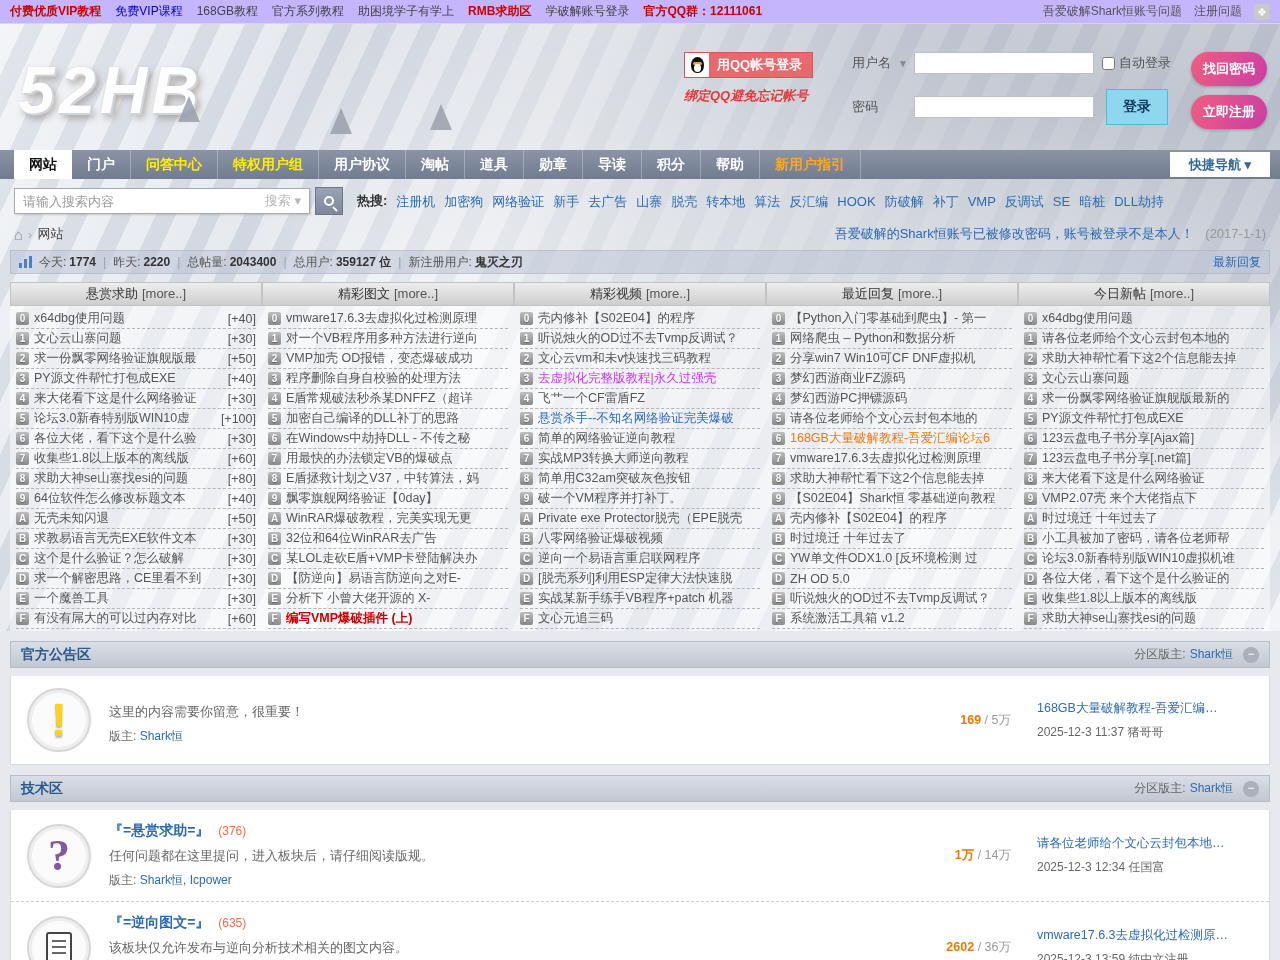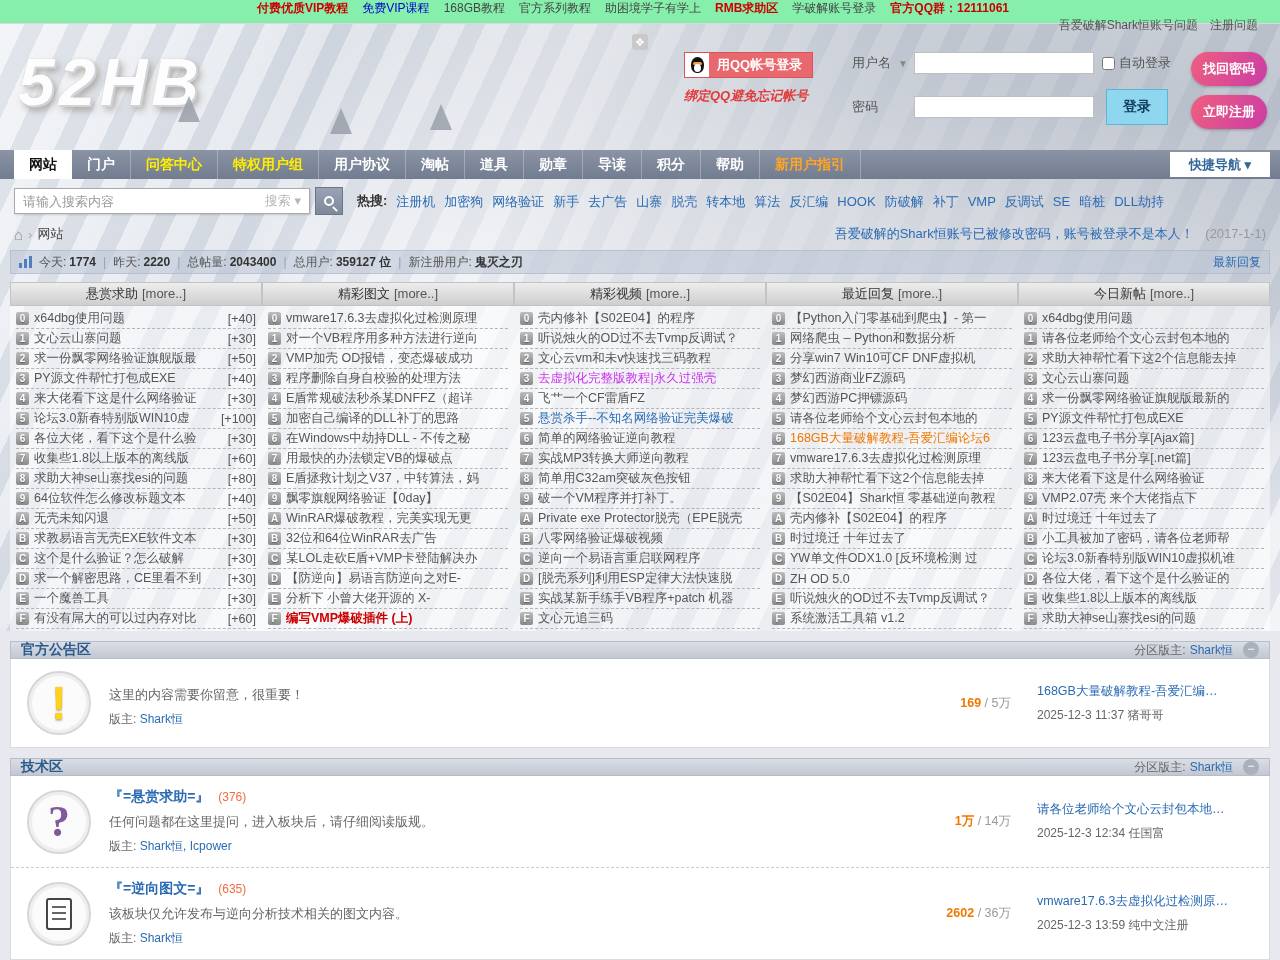--- a/index.html
+++ b/index.html
@@ -1,38 +1,38 @@
 <!DOCTYPE html>
 <html><head>
 <meta charset="utf-8">
 <style>
   * { margin:0; padding:0; box-sizing:border-box; }
   html,body { width:1280px; height:960px; overflow:hidden; font-family:"Liberation Sans",sans-serif; background:#e7e9ee; }
   a { text-decoration:none; cursor:pointer; }
   .page { width:1280px; height:960px; overflow:hidden; position:relative; }
 
   
-  .topbar { height:24px; background:#86efac; border-bottom:1px solid #d9d9d9; display:flex; align-items:center; padding:0 10px; font-size:12px;flex-direction:column; }
+  .topbar { height:24px; background:#c4b5fd; border-bottom:1px solid #d9d9d9; display:flex; align-items:center; padding:0 10px; font-size:12px; }
   .topbar a { color:#444; margin-right:14px; }
   .topbar a.red-bold { color:#cc0000; font-weight:bold; }
   .topbar a.blue { color:#0000cc; }
   .topbar-right { margin-left:auto; display:flex; align-items:center; }
   .topbar-right a { margin-right:12px; margin-left:0; color:#555; }
   .wide-icon { width:16px; height:16px; color:#fff; background:#c9c9c9; border-radius:3px; font-size:11px; line-height:16px; text-align:center; }
 
   
   .sky { background-color:#dde1e9;
     background-image:
       radial-gradient(ellipse at 88% 12%, rgba(108,120,142,.38), transparent 55%),
       radial-gradient(ellipse at 65% 30%, rgba(255,255,255,.8), transparent 50%),
       repeating-linear-gradient(115deg, rgba(255,255,255,.30) 0 22px, rgba(150,160,178,.14) 22px 40px),
       linear-gradient(115deg,#eef1f5 0%,#dbe0e8 22%,#f3f5f8 38%,#d4dae3 58%,#eceff3 74%,#d8dde6 88%,#eff1f5 100%);
   }
   .header { position:relative; height:126px; }
-  .logo { position:absolute; left:18px; top:20px; font-size:66px; font-weight:bold; letter-spacing:4px; color:#fdfdfd; font-style:italic;
+  .logo { position:absolute; left:18px; top:28px; font-size:66px; font-weight:bold; letter-spacing:4px; color:#fdfdfd; font-style:italic;
     text-shadow:2px 2px 0 #cfd3da, 4px 5px 7px rgba(125,110,95,.55), 0 0 1px #bdb3a4; }
   .tree { position:absolute; width:0; height:0; border-left:11px solid transparent; border-right:11px solid transparent; border-bottom:26px solid #9aa1ab; opacity:.85; }
   .tree:after { content:""; position:absolute; left:-7px; top:10px; border-left:7px solid transparent; border-right:7px solid transparent; border-bottom:16px solid #9aa1ab; }
   .qq-area { position:absolute; left:684px; top:28px; }
   .qq-btn { display:flex; align-items:center; background:#e9686e; border:1px solid #d4555b; height:26px; padding-right:10px; color:#fff; font-size:13px; font-weight:bold; cursor:pointer; }
   .qq-ico { width:24px; height:24px; background:#fff; margin-right:8px; display:flex; align-items:center; justify-content:center; }
   .penguin { width:13px; height:16px; background:#111; border-radius:50% 50% 45% 45%; position:relative; }
   .penguin:after { content:""; position:absolute; left:3px; top:7px; width:7px; height:8px; background:#fff; border-radius:50%; }
   .penguin:before { content:""; position:absolute; left:2px; top:5px; width:9px; height:3px; background:#e8a33d; border-radius:2px; }
   .qq-tip { margin-top:9px; color:#e23b3b; font-size:13px; font-weight:bold;font-style:italic; }
@@ -91,21 +91,21 @@
   .col-item { display:flex; align-items:center; height:20px; border-bottom:1px dashed #b5b5b5; font-size:12.5px; color:#555; white-space:nowrap; overflow:hidden; cursor:pointer; }
   .num { flex:none; width:13px; height:13px; margin-right:5px; background:linear-gradient(#bdbdbd,#898989); color:#fff; font-size:10px; font-weight:bold; line-height:13px; text-align:center; border-radius:2px; text-shadow:0 1px 1px rgba(0,0,0,.35); }
   .col-item .t { flex:1; overflow:hidden; }
   .col-item .amount { flex:none; margin-left:3px; color:#555; }
   .item-red { color:#cc0000; font-weight:bold; }
   .item-magenta { color:#cc33ee; }
   .item-blue { color:#2b6bb3; }
   .item-orange { color:#f07800; }
 
   
-  .sec-head { height:18px; margin:10px 10px 0; background:linear-gradient(#dadee5,#c2c7d2); border:1px solid #b6bcc8; display:flex; align-items:center; padding:0 10px; }
+  .sec-head { height:27px; margin:10px 10px 8px; background:linear-gradient(#dadee5,#c2c7d2); border:1px solid #b6bcc8; display:flex; align-items:center; padding:0 10px; }
   .sec-title { color:#2b5a8c; font-size:14px; font-weight:bold; }
   .sec-right { margin-left:auto; display:flex; align-items:center; font-size:12px; color:#666; }
   .sec-right a { color:#2b6bb3; margin-left:4px; }
   .collapse-btn { width:16px; height:16px; margin-left:10px; background:#aab0bc; color:#fff; border-radius:50%; font-size:12px; line-height:14px; text-align:center; cursor:pointer; }
   .sec-body { margin:0 10px; background:#fff; border:1px solid #d8dbe1; border-top:none; }
   .forum-row { display:flex; align-items:center; padding:12px 16px; }
   .forum-row + .forum-row { border-top:1px dashed #ccc; }
   .f-ico { flex:none; width:64px; height:64px; border-radius:50%; background:#fbfbfb; border:2px solid #d6d6d6; box-shadow:inset 0 0 0 3px #eee; display:flex; align-items:center; justify-content:center; margin-right:18px; }
   .glyph-exclaim { color:#ffd21e; font-size:46px; font-weight:bold; text-shadow:0 0 1px #b8940c, 0 2px 2px rgba(0,0,0,.25); }
   .glyph-question { color:#82599c; font-size:44px; font-weight:bold; font-family:"Liberation Serif",serif; }

